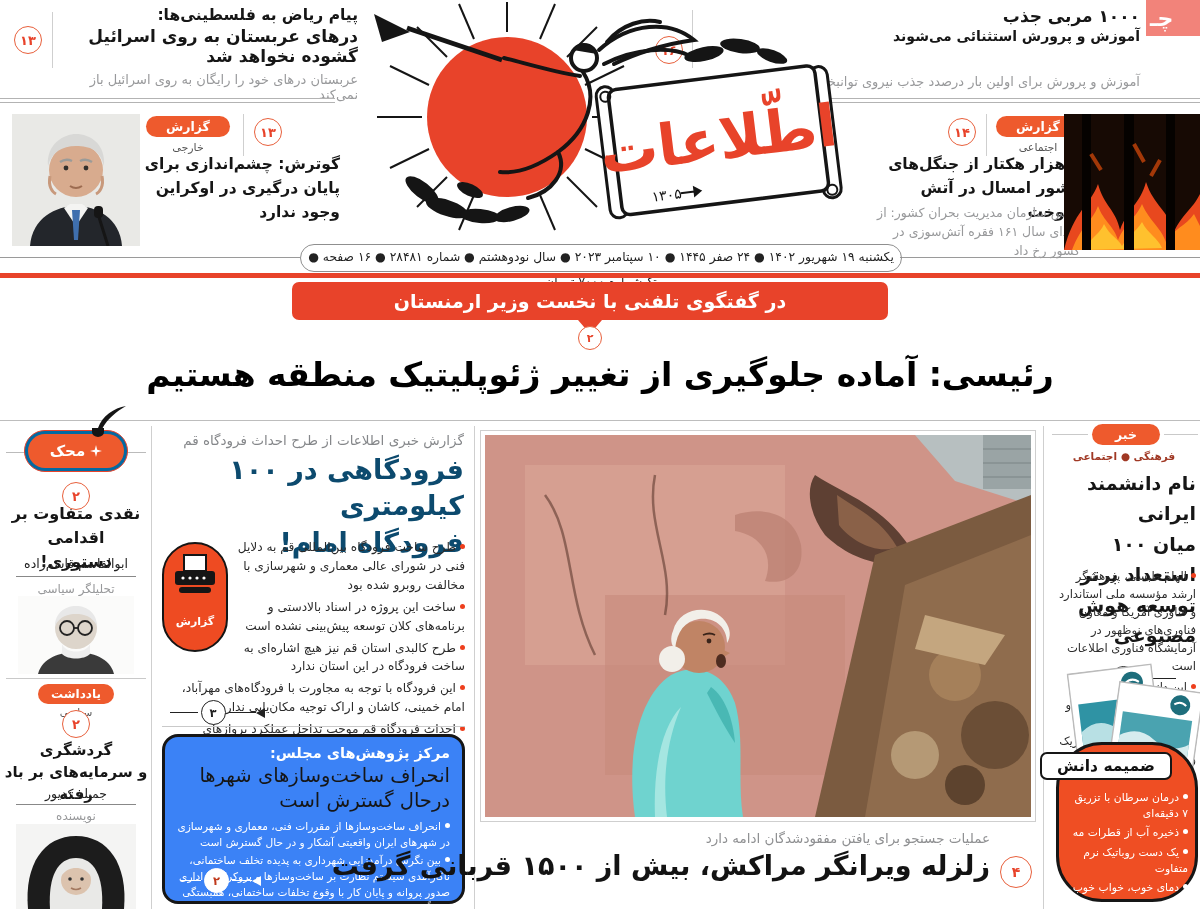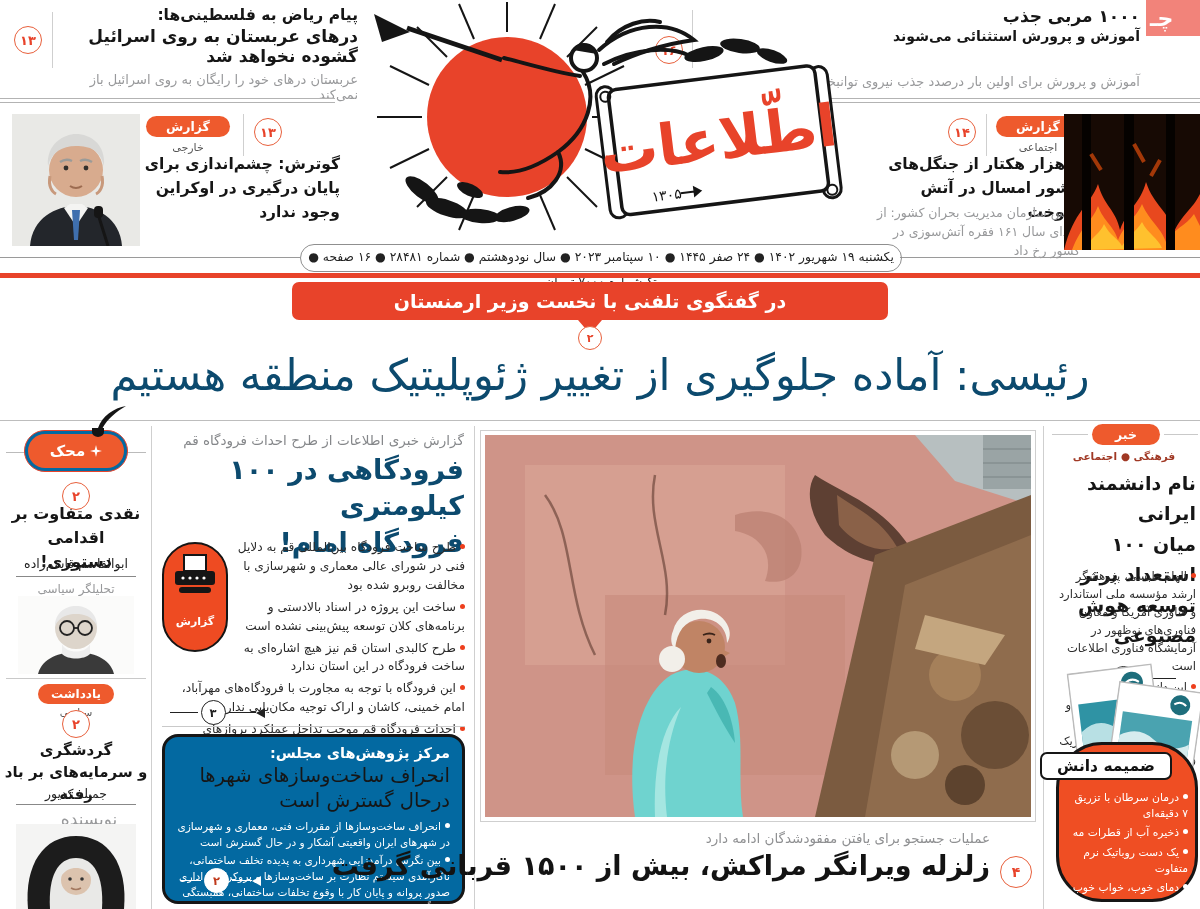--- a/index.html
+++ b/index.html
@@ -25,21 +25,21 @@
   .arrow .tri-l{width:0;height:0;border-top:5px solid transparent;border-bottom:5px solid transparent;border-right:9px solid #222;}
   .arrow .tri-r{width:0;height:0;border-top:5px solid transparent;border-bottom:5px solid transparent;border-left:9px solid #222;}
   .arrow .num{width:23px;height:23px;border:1.5px solid #222;border-radius:50%;background:#fff;
               display:flex;align-items:center;justify-content:center;font-size:11.5px;font-weight:700;color:#222;margin:0 3px;flex:none;}
   .arrow.white .ln{background:#fff;}
   .arrow.white .tri-l{border-right-color:#fff;}
   .arrow.white .num{border-color:#fff;background:#fff;color:#c0391b;}
   .bl{margin-bottom:3px;}
   .dot{display:inline-block;width:5px;height:5px;border-radius:50%;background:#ee3f1d;margin-left:4px;vertical-align:2px;}
   .bl.w .dot{background:#fff;}
-  .redbox{position:absolute;background:#0369a1;border:3px solid #161616;border-radius:16px;box-sizing:border-box;}
+  .redbox{position:absolute;background:#3b82f6;border:3px solid #161616;border-radius:16px;box-sizing:border-box;}
 </style>
 </head>
 <body>
 
 <div id="page">
 
   <div class="badge" style="left:14px;top:26px;">۱۳</div>
   <div class="vr" style="left:52px;top:12px;height:56px;"></div>
   <div class="abs rt" style="left:60px;top:6px;width:298px;">
     <div class="hl" style="font-size:15.5px;">پیام ریاض به فلسطینی‌ها:</div>
@@ -161,21 +161,21 @@
 
   <div class="hr" style="left:0;top:257px;width:300px;background:#9a9a9a;"></div>
   <div class="hr" style="left:900px;top:257px;width:300px;background:#9a9a9a;"></div>
   <div class="abs ct" style="left:300px;top:244px;width:600px;height:26px;border:1px solid #8f8f8f;border-radius:14px;font-size:12.3px;color:#222;line-height:25px;">یکشنبه ۱۹ شهریور ۱۴۰۲ ● ۲۴ صفر ۱۴۴۵ ● ۱۰ سپتامبر ۲۰۲۳ ● سال نودوهشتم ● شماره ۲۸۴۸۱ ● ۱۶ صفحه ● تک‌شماره ۷۰۰۰ تومان</div>
 
   <div class="abs" style="left:0;top:273px;width:1200px;height:5px;background:#e8432a;"></div>
   <div class="abs ct" style="left:292px;top:282px;width:596px;height:38px;background:#e8432a;border-radius:7px;color:#fff;font-size:19px;font-weight:700;display:flex;align-items:center;justify-content:center;">در گفتگوی تلفنی با نخست وزیر ارمنستان</div>
   <div class="abs" style="left:578px;top:320px;width:0;height:0;border-left:12px solid transparent;border-right:12px solid transparent;border-top:14px solid #e8432a;"></div>
   <div class="badge" style="left:578px;top:326px;width:22px;height:22px;font-size:11px;">۲</div>
 
-  <div class="abs ct" style="left:20px;top:340px;width:1160px;height:70px;font-size:43px;font-weight:400;line-height:70px;letter-spacing:-1px;white-space:nowrap;color:#0c4a6e;">رئیسی: آماده جلوگیری از تغییر ژئوپلیتیک منطقه هستیم</div>
+  <div class="abs ct" style="left:20px;top:340px;width:1160px;height:70px;font-size:33px;font-weight:700;line-height:70px;letter-spacing:-1px;white-space:nowrap;color:#000000;">رئیسی: آماده جلوگیری از تغییر ژئوپلیتیک منطقه هستیم</div>
   <div class="hr" style="left:0;top:420px;width:1200px;background:#bdbdbd;"></div>
 
   <div class="vr" style="left:151px;top:426px;height:483px;"></div>
   <div class="vr" style="left:474px;top:426px;height:483px;"></div>
   <div class="vr" style="left:1043px;top:426px;height:483px;"></div>
 
   <div class="hr" style="left:6px;top:452px;width:140px;background:#bbb;"></div>
   <div class="abs" style="left:24px;top:430px;width:104px;height:42px;border:1.5px solid #e8432a;border-radius:22px;padding:3px;box-sizing:border-box;background:#0369a1;">
     <div style="width:100%;height:100%;background:#ee5a2d;border-radius:18px;display:flex;align-items:center;justify-content:center;gap:5px;color:#fff;font-weight:700;font-size:15px;">
       <svg width="12" height="12" viewBox="0 0 12 12">
@@ -208,21 +208,21 @@
   </div>
   <div class="hr" style="left:6px;top:678px;width:140px;"></div>
 
   <div class="pill" style="left:38px;top:684px;width:76px;font-size:12px;">یادداشت</div>
   <div class="cat" style="left:8px;top:706px;width:136px;font-size:10.5px;">سیاسی</div>
   <div class="badge" style="left:62px;top:710px;">۲</div>
   <div class="abs ct hl prel" style="left:2px;top:740px;width:148px;font-size:15px;line-height:1.45;">گردشگری
 و سرمایه‌های بر باد رفته</div>
   <div class="abs ct" style="left:8px;top:786px;width:136px;font-size:12.5px;color:#222;">جمیله کدیور</div>
   <div class="hr" style="left:16px;top:804px;width:120px;background:#888;"></div>
-  <div class="abs ct gray" style="left:21px;top:809px;width:136px;font-size:17px;">نویسنده</div>
+  <div class="abs ct gray" style="left:8px;top:809px;width:136px;font-size:12px;">نویسنده</div>
   <div class="abs" style="left:16px;top:824px;width:120px;height:85px;">
     <svg width="120" height="85" viewBox="0 0 120 85">
       <rect width="120" height="85" fill="#f4f4f3"></rect>
       <path d="M12,85 C8,40 28,12 60,12 C92,12 112,40 108,85 Z" fill="#1c1c1c"></path>
       <path d="M34,85 C32,52 42,34 60,34 C78,34 88,52 86,85 Z" fill="#e9e9e7"></path>
       <circle cx="60" cy="56" r="15" fill="#dcc3ae"></circle>
       <path d="M45,52 C46,42 52,38 60,38 C68,38 74,42 75,52 C70,46 66,44 60,44 C54,44 50,46 45,52 Z" fill="#e9e9e7"></path>
       <circle cx="54" cy="55" r="1.8" fill="#333"></circle>
         <circle cx="66" cy="55" r="1.8" fill="#333"></circle>
       <path d="M55,64 q5,3 10,0" stroke="#a3785f" stroke-width="1.6" fill="none"></path>

